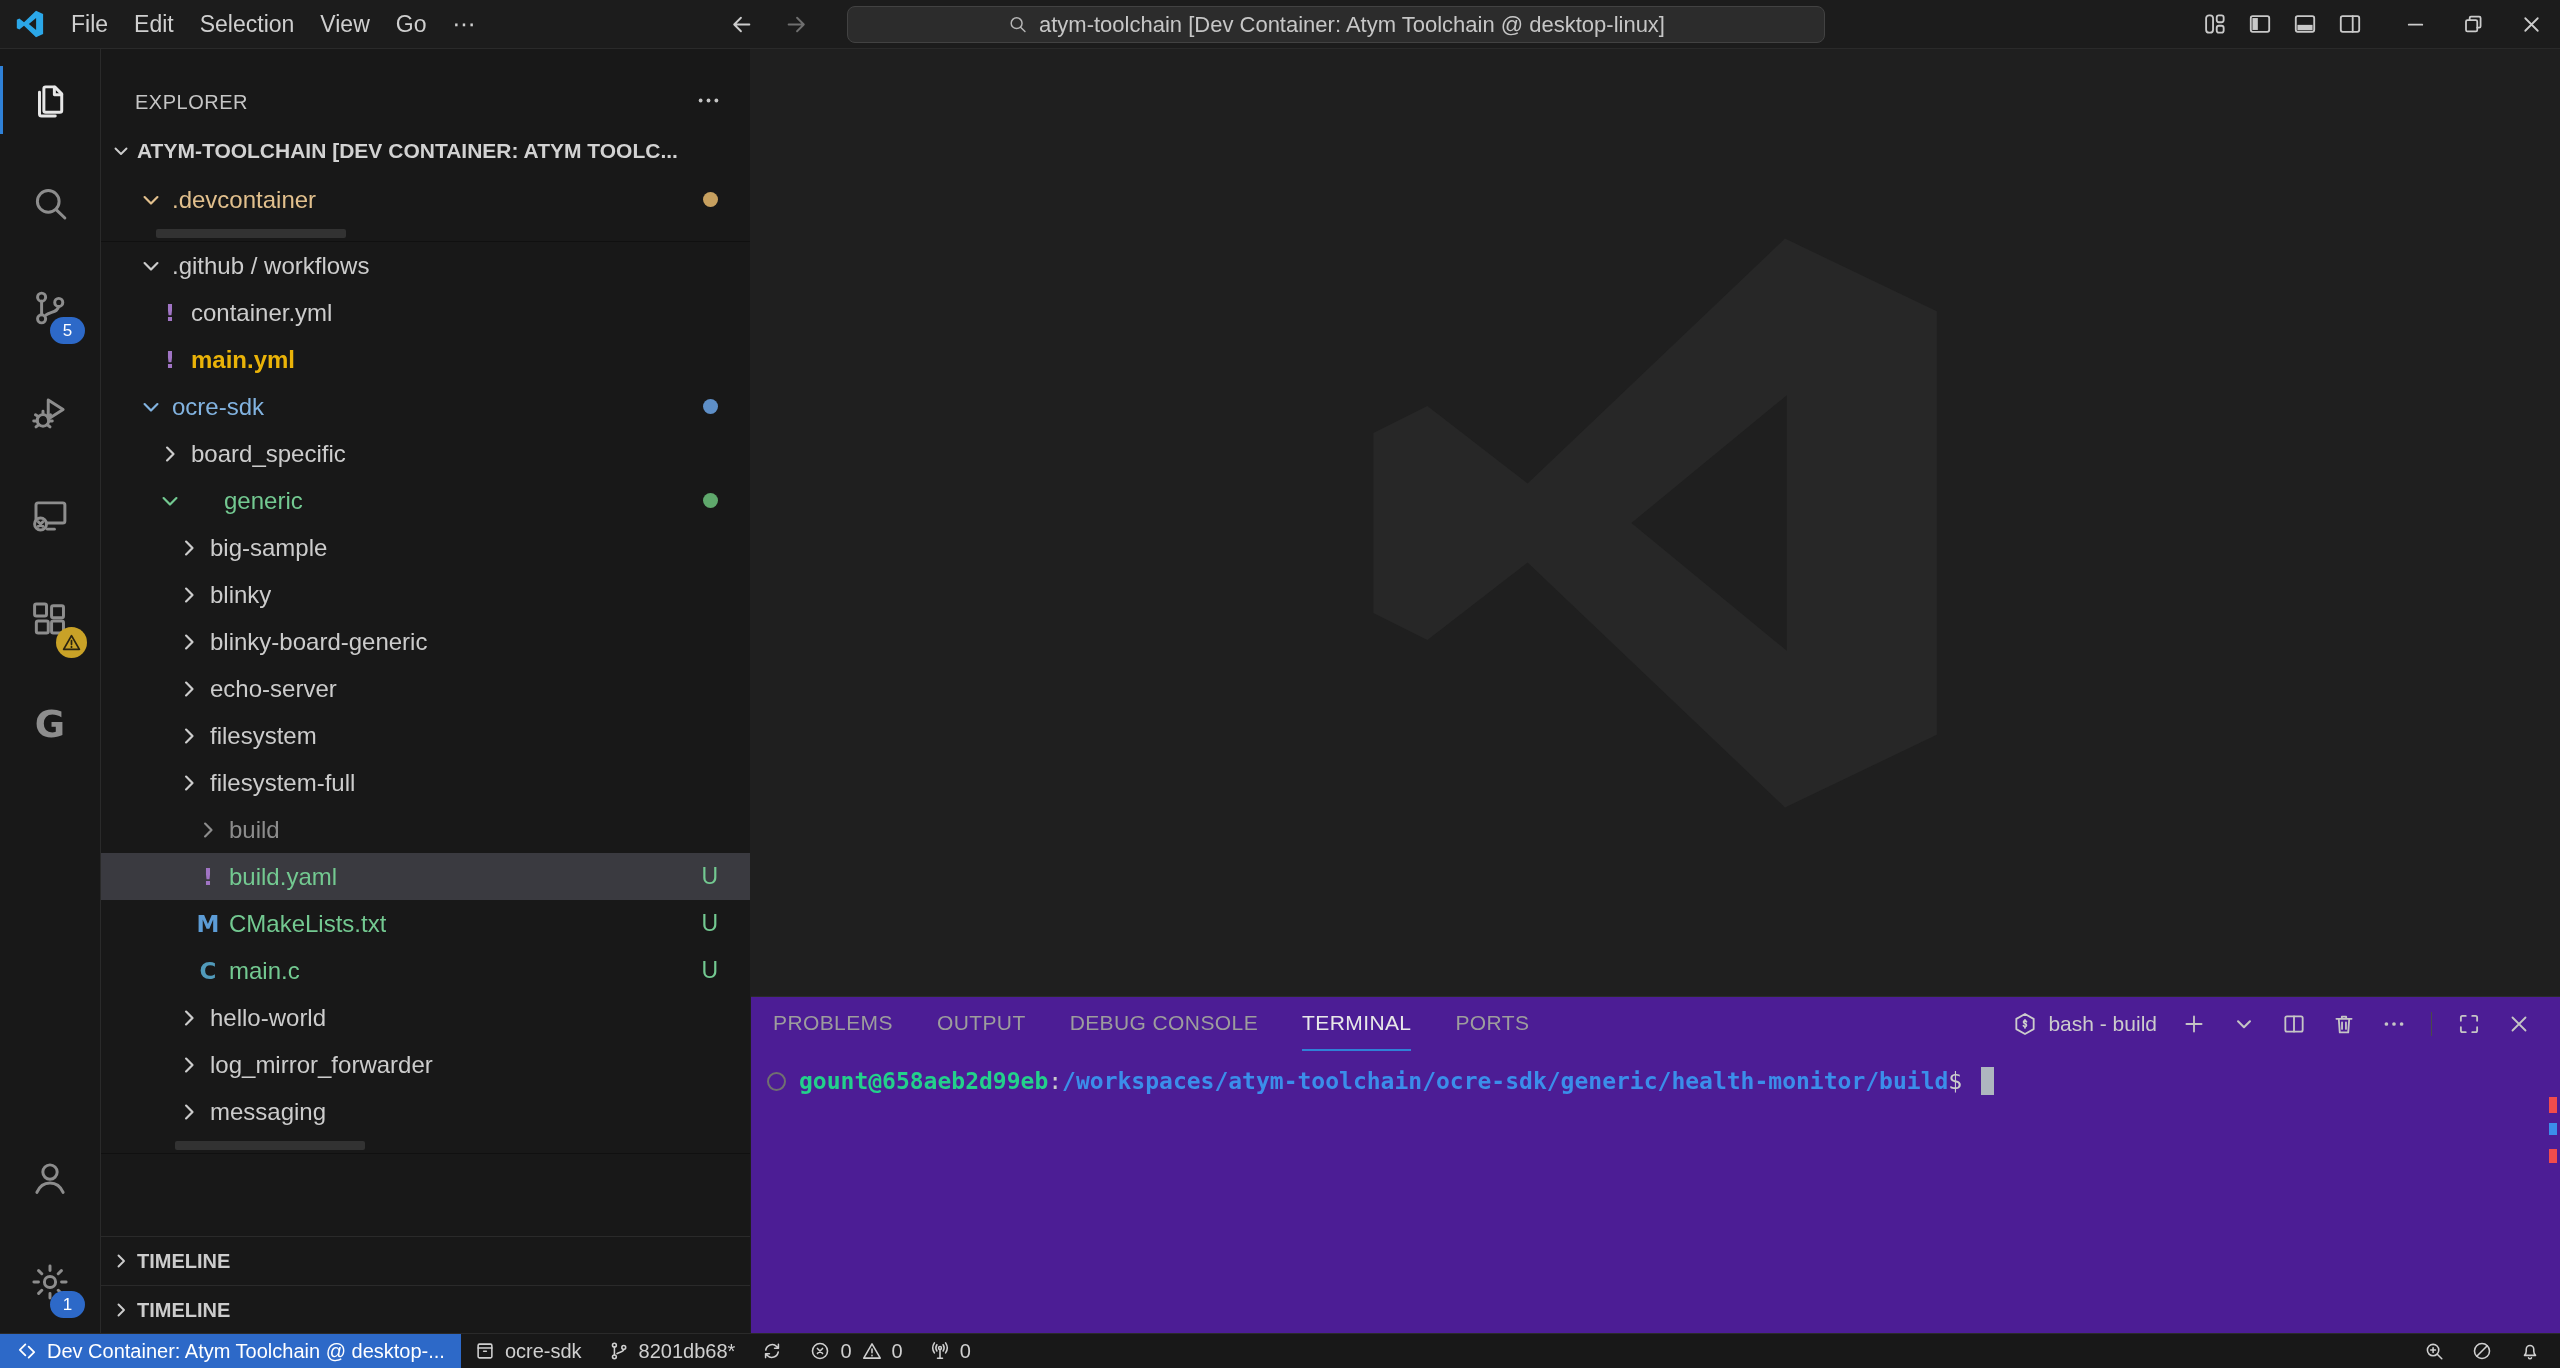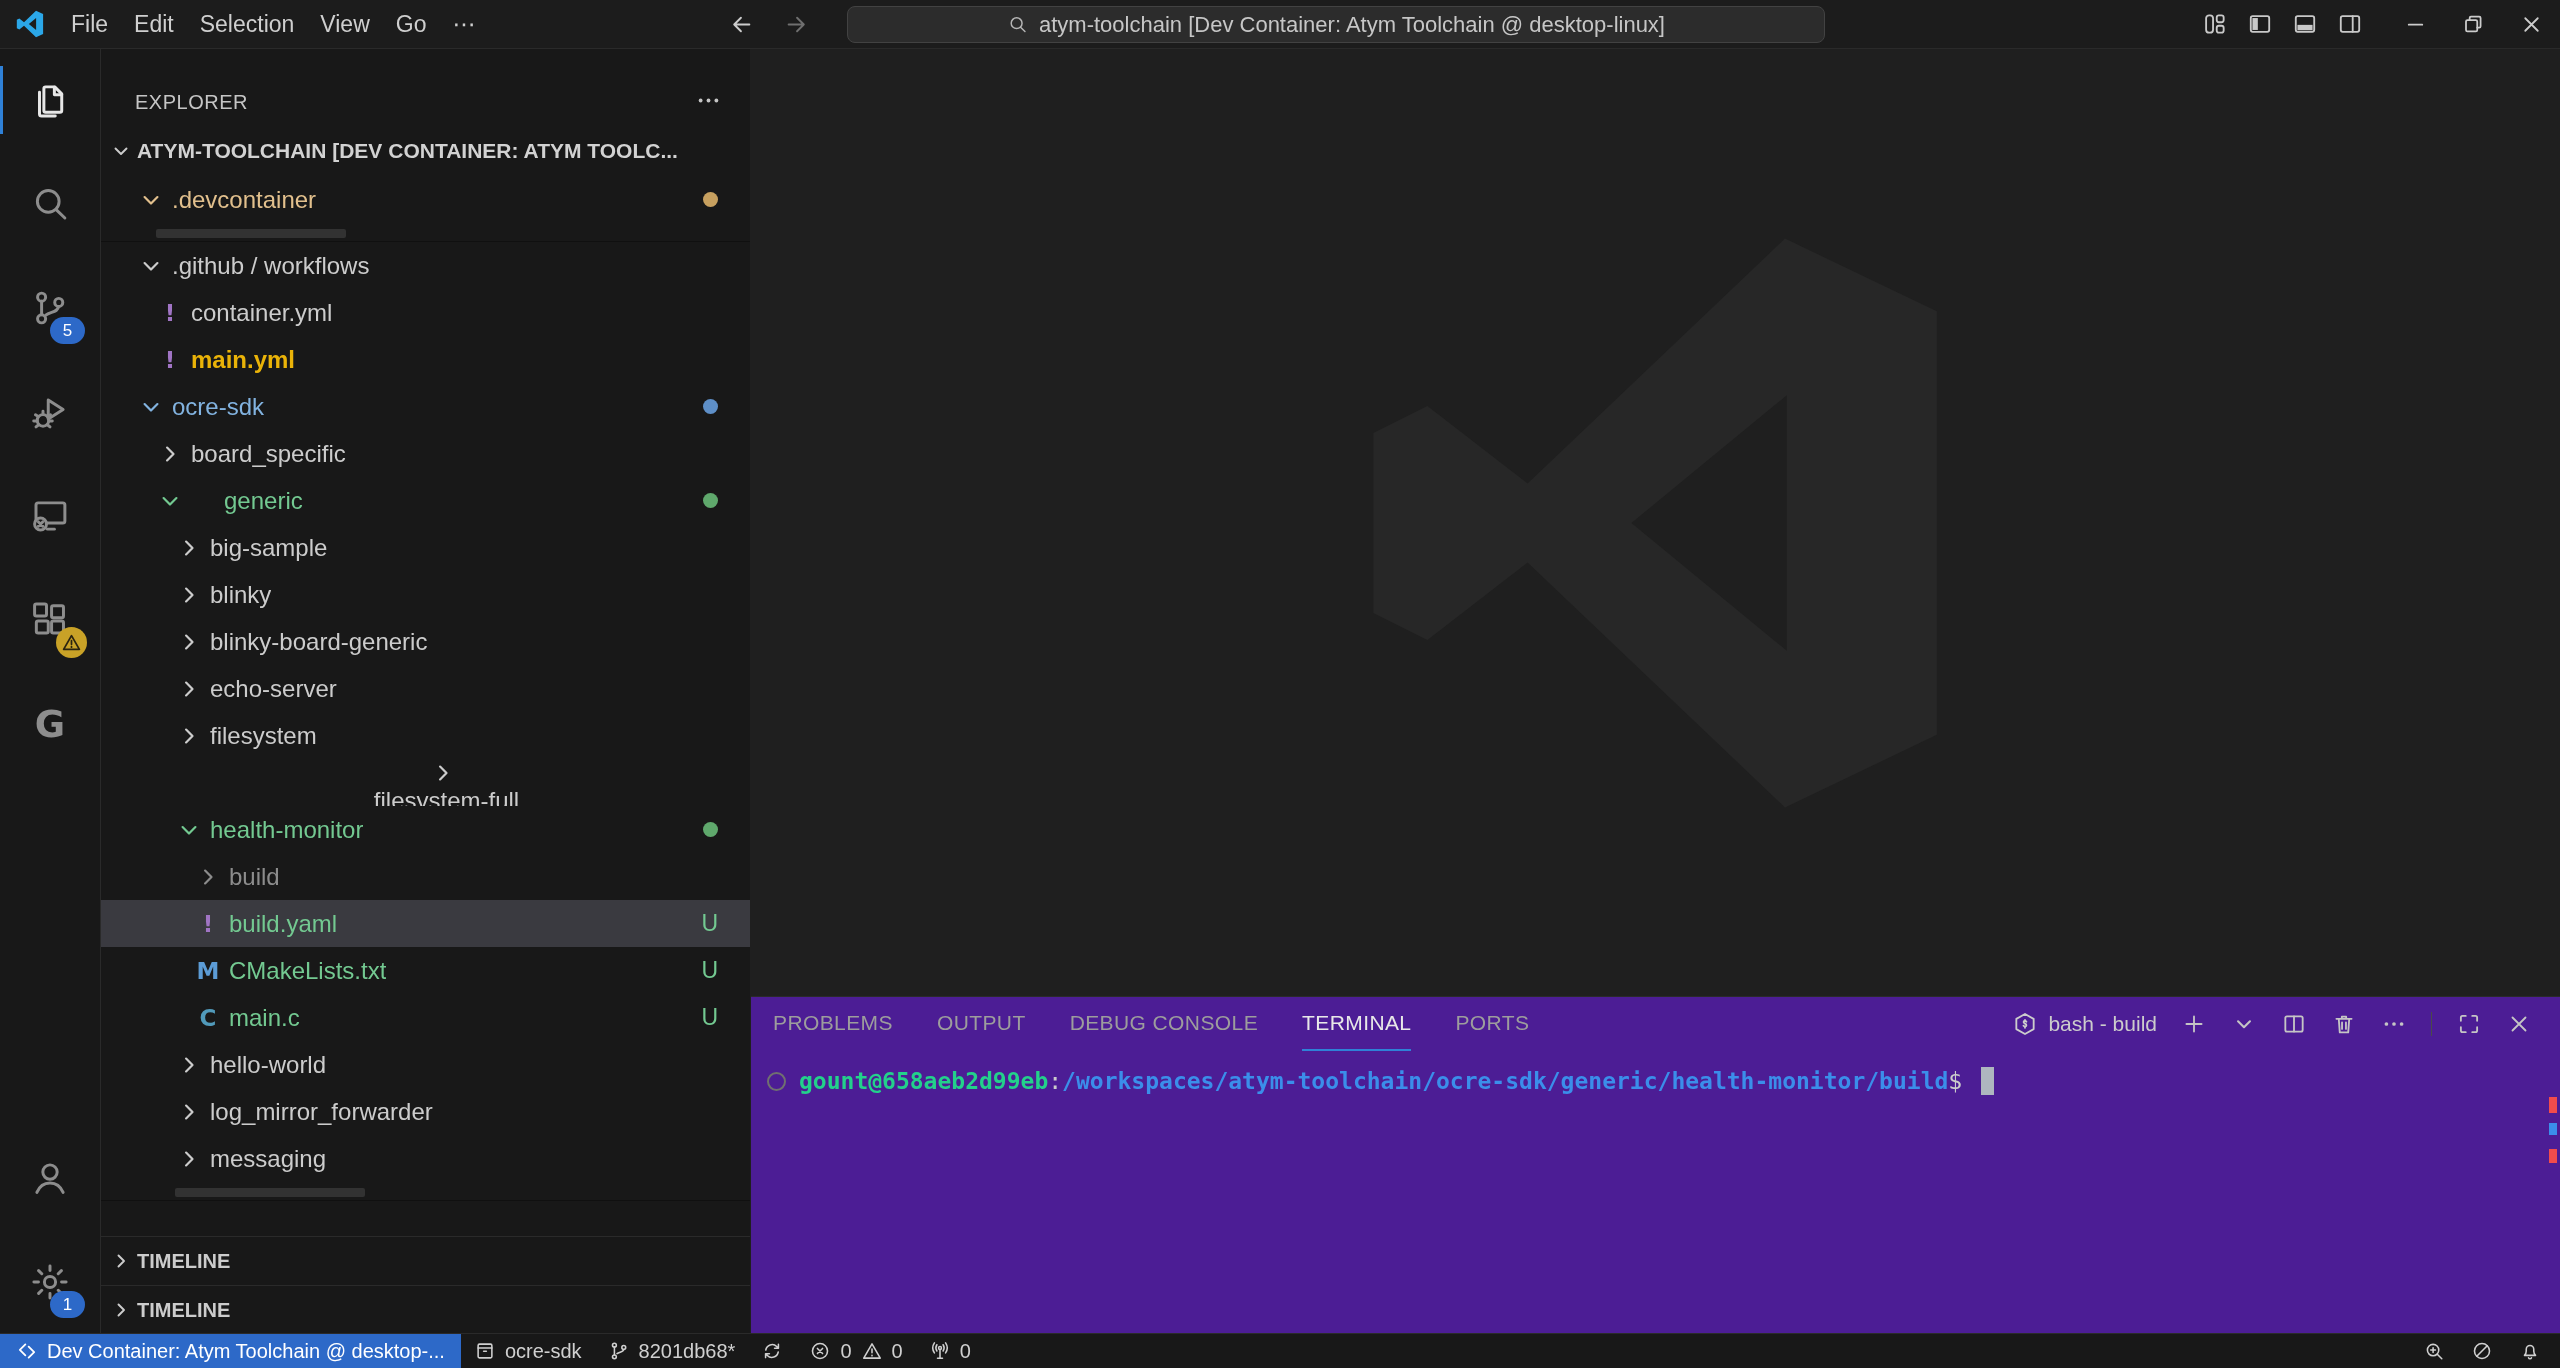--- a/index.html
+++ b/index.html
@@ -393,36 +393,27 @@
         <span class="label" style="color: rgb(204, 204, 204);">echo-server</span>
       </div>
       <div class="row" style="padding-left: 74px;">
         <span class="slot" style="color: rgb(204, 204, 204);">
           <svg viewBox="0 0 24 24" fill="none" stroke="currentColor" stroke-width="1.9" stroke-linecap="round" stroke-linejoin="round">
             <path d="M9.5 6.5 15 12l-5.5 5.5"></path>
           </svg>
         </span>
         <span class="label" style="color: rgb(204, 204, 204);">filesystem</span>
       </div>
-      <div class="row" style="padding-left: 74px; flex-direction: column;">
+      <div class="row" style="padding-left: 74px;">
         <span class="slot" style="color: rgb(204, 204, 204);">
           <svg viewBox="0 0 24 24" fill="none" stroke="currentColor" stroke-width="1.9" stroke-linecap="round" stroke-linejoin="round">
             <path d="M9.5 6.5 15 12l-5.5 5.5"></path>
           </svg>
         </span>
         <span class="label" style="color: rgb(204, 204, 204);">filesystem-full</span>
-      </div>
-      <div class="row" style="padding-left: 74px;">
-        <span class="slot" style="color: rgb(115, 201, 145);">
-          <svg viewBox="0 0 24 24" fill="none" stroke="currentColor" stroke-width="1.9" stroke-linecap="round" stroke-linejoin="round">
-            <path d="M6.5 9.5 12 15l5.5-5.5"></path>
-          </svg>
-        </span>
-        <span class="label" style="color: rgb(115, 201, 145);">health-monitor</span>
-        <span class="dot" style="background: rgb(95, 168, 108);"></span>
       </div>
       <div class="row" style="padding-left: 93px;">
         <span class="slot" style="color: rgb(140, 140, 140);">
           <svg viewBox="0 0 24 24" fill="none" stroke="currentColor" stroke-width="1.9" stroke-linecap="round" stroke-linejoin="round">
             <path d="M9.5 6.5 15 12l-5.5 5.5"></path>
           </svg>
         </span>
         <span class="label" style="color: rgb(140, 140, 140);">build</span>
       </div>
       <div class="row selected" style="padding-left: 93px;">

